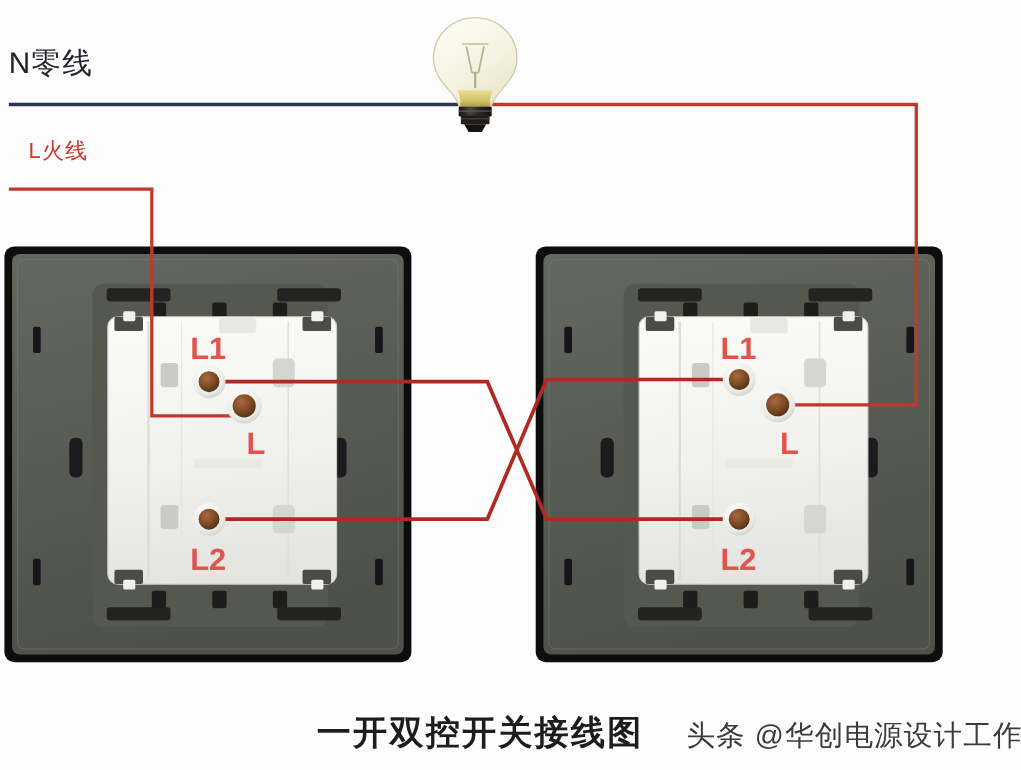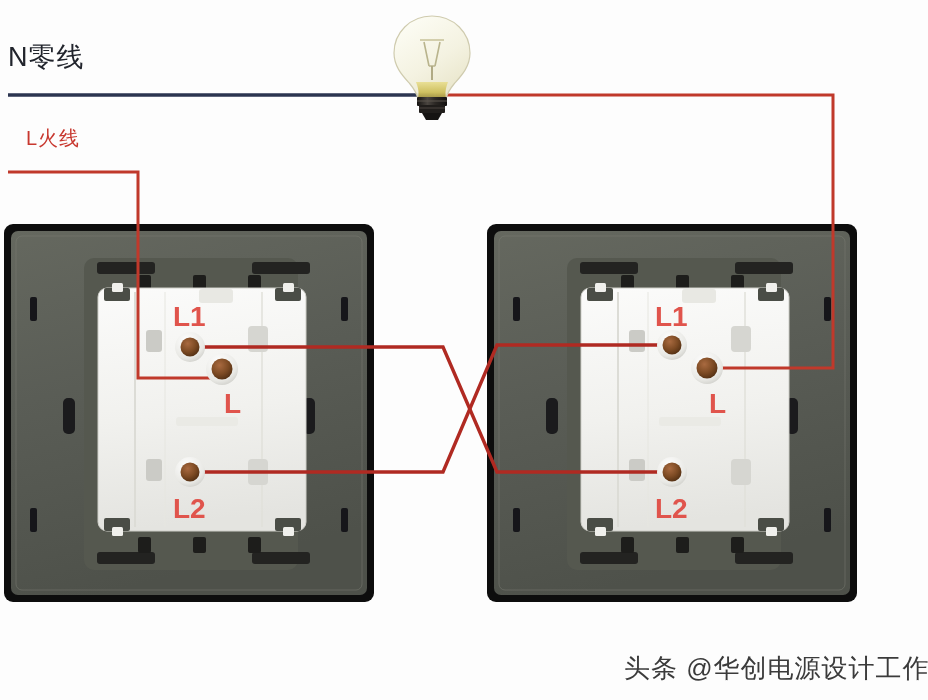--- a/index.html
+++ b/index.html
@@ -229,15 +229,16 @@
   <div class="lbl lbl-l">L火线</div>
 
   <div class="term-lbl" style="left:173px;top:303px;">L1</div>
   <div class="term-lbl" style="left:224px;top:390px;">L</div>
   <div class="term-lbl" style="left:173px;top:495px;">L2</div>
 
   <div class="term-lbl" style="left:655px;top:303px;">L1</div>
   <div class="term-lbl" style="left:709px;top:390px;">L</div>
   <div class="term-lbl" style="left:655px;top:495px;">L2</div>
 
+  <div class="caption">一开双控开关接线图</div>
   <div class="watermark">头条 @华创电源设计工作室</div>
 
 </div>
 
 </body></html>

